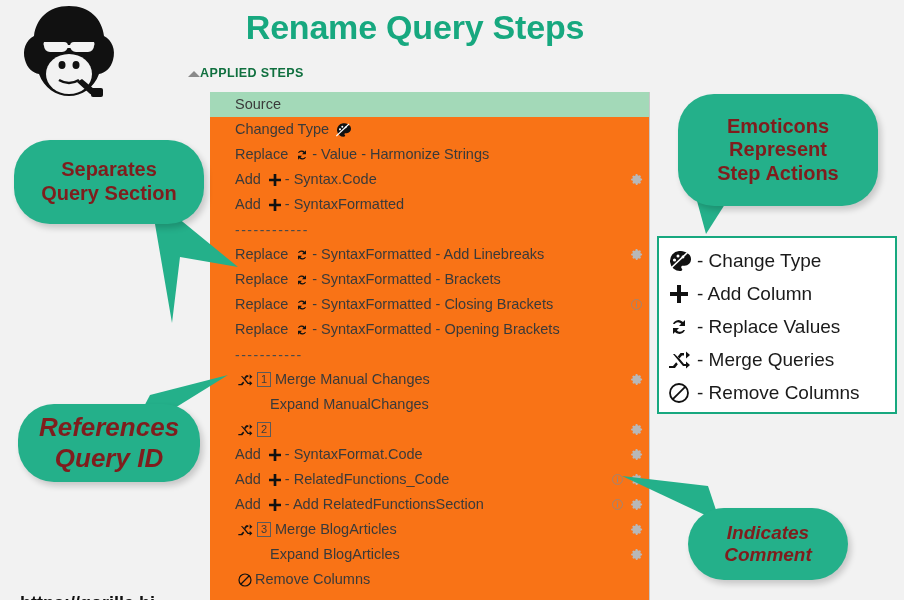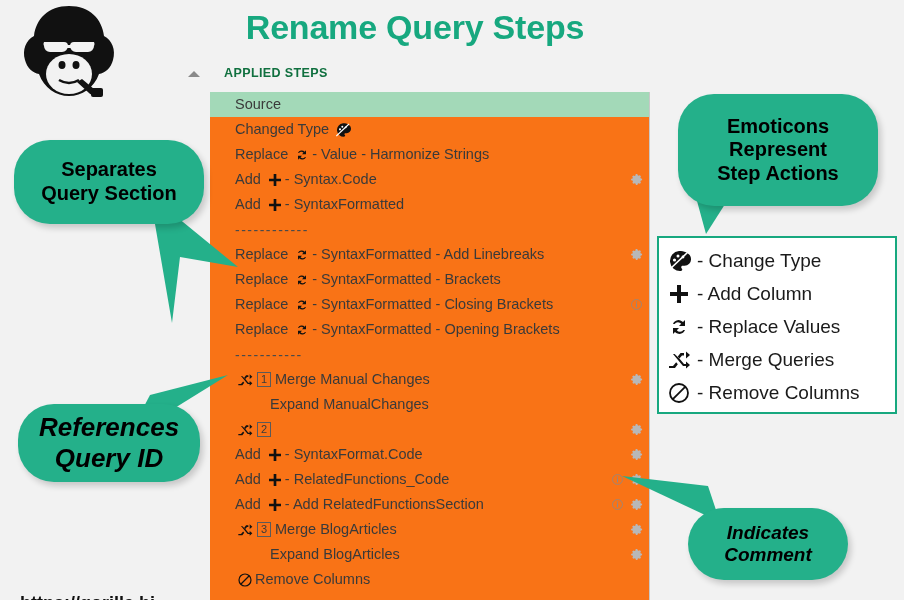--- a/index.html
+++ b/index.html
@@ -19,21 +19,21 @@
     position: absolute; left: 185px; top: 8px; width: 460px;
     text-align: center;
     font-size: 34px; font-weight: bold;
     color: #17a87f;
     letter-spacing: -0.2px;
   }
 
   
   #steps-header {
     position: absolute; left: 188px; top: 66px;
-    display: flex; align-items: center; gap: 24px;
+    display: flex; align-items: center; gap: 0;
   }
   #collapse-tri {
     width: 0; height: 0;
     border-left: 6px solid transparent;
     border-right: 6px solid transparent;
     border-bottom: 6px solid #8a8a8a;
     transform: translateY(1px);
   }
   #steps-header-label {
     font-size: 12.5px; font-weight: bold; color: #10703f;
@@ -103,21 +103,21 @@
     font-size: 19px; color: #1a1a1a;
   }
   .legend-ic { width: 26px; display: flex; justify-content: flex-start; align-items: center; }
   .legend-txt { margin-left: 4px; }
 
   
   .bubble {
     position: absolute;
     background: #24b08a;
     border-radius: 36px;
-    color: #000000;
+    color: #7f1d1d;
     font-weight: bold;
     text-align: center;
     display: flex; align-items: center; justify-content: center;
     box-shadow: 3px 4px 6px rgba(0,0,0,0.18);
     line-height: 1.18;
     z-index: 5;
   }
   .tail { position: absolute; z-index: 4; }
   .tail svg { display: block; overflow: visible; }
 

